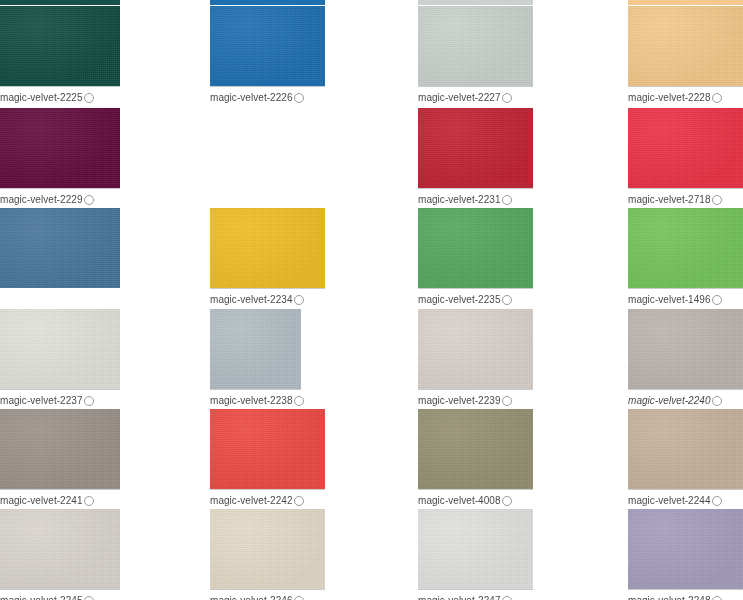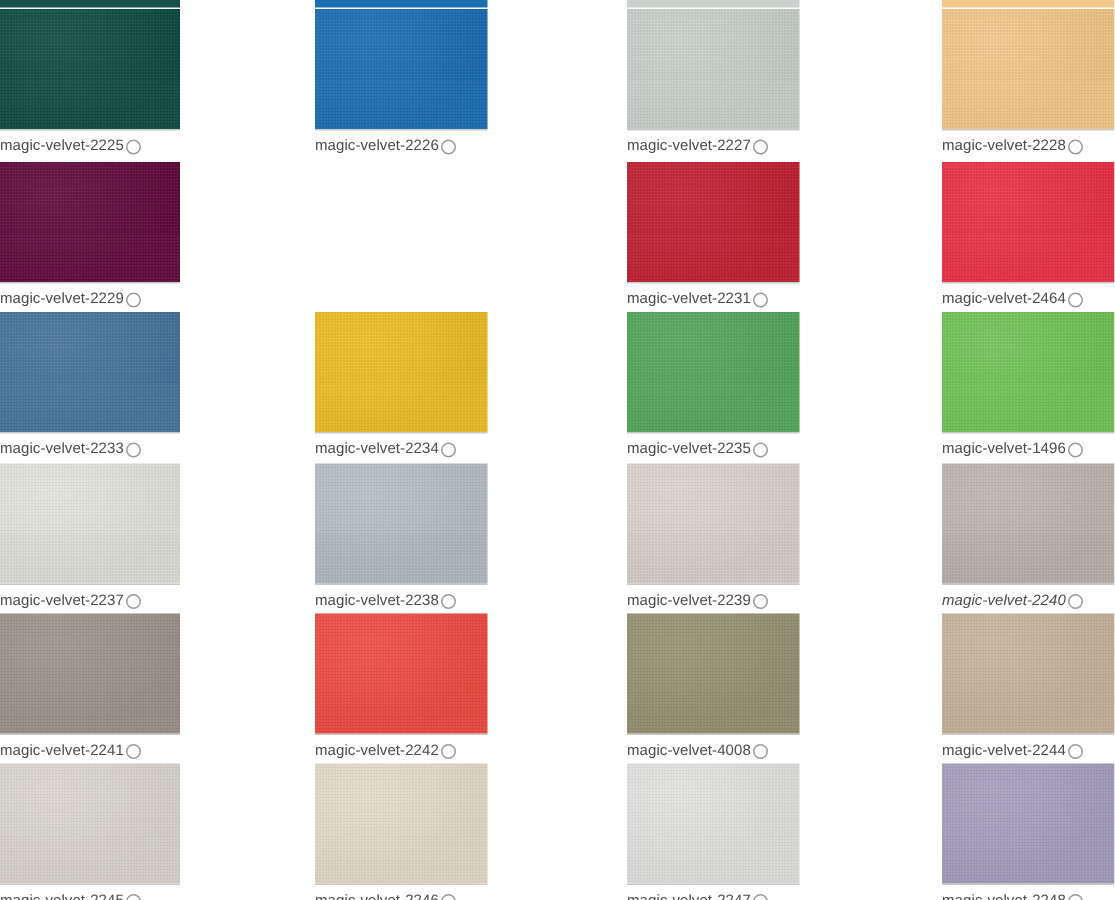--- a/index.html
+++ b/index.html
@@ -138,30 +138,26 @@
     <div class="swatch-cell" style="left: 418px; top: 108px; width: 115px;">
       <div class="swatch-color" title="magic-velvet-2231" style="height: 80px; background-color: rgb(196, 33, 51);"></div>
       <div class="swatch-caption" style="height: 15px;">
         <span class="swatch-label">magic-velvet-2231</span>
         <span class="swatch-radio"></span>
       </div>
     </div>
     <div class="swatch-cell" style="left: 628px; top: 108px; width: 115px;">
       <div class="swatch-color" title="magic-velvet-2232" style="height: 80px; background-color: rgb(238, 50, 70);"></div>
       <div class="swatch-caption" style="height: 15px;">
-        <span class="swatch-label">magic-velvet-2464</span>
+        <span class="swatch-label">magic-velvet-2718</span>
         <span class="swatch-radio"></span>
       </div>
     </div>
     <div class="swatch-cell" style="left: 0px; top: 208px; width: 120px;">
       <div class="swatch-color" title="magic-velvet-2233" style="height: 80px; background-color: rgb(71, 118, 158);"></div>
-      <div class="swatch-caption" style="height: 15px;">
-        <span class="swatch-label">magic-velvet-2233</span>
-        <span class="swatch-radio"></span>
-      </div>
     </div>
     <div class="swatch-cell" style="left: 210px; top: 208px; width: 115px;">
       <div class="swatch-color" title="magic-velvet-2234" style="height: 80px; background-color: rgb(241, 192, 36);"></div>
       <div class="swatch-caption" style="height: 15px;">
         <span class="swatch-label">magic-velvet-2234</span>
         <span class="swatch-radio"></span>
       </div>
     </div>
     <div class="swatch-cell" style="left: 418px; top: 208px; width: 115px;">
       <div class="swatch-color" title="magic-velvet-2235" style="height: 80px; background-color: rgb(85, 169, 94);"></div>
@@ -177,21 +173,21 @@
         <span class="swatch-radio"></span>
       </div>
     </div>
     <div class="swatch-cell" style="left: 0px; top: 309px; width: 120px;">
       <div class="swatch-color" title="magic-velvet-2237" style="height: 80px; background-color: rgb(227, 229, 220);"></div>
       <div class="swatch-caption" style="height: 15px;">
         <span class="swatch-label">magic-velvet-2237</span>
         <span class="swatch-radio"></span>
       </div>
     </div>
-    <div class="swatch-cell" style="left: 210px; top: 309px; width: 115px;">
+    <div class="swatch-cell" style="left: 210px; top: 309px; width: 91px;">
       <div class="swatch-color" title="magic-velvet-2238" style="height: 80px; background-color: rgb(180, 192, 198);"></div>
       <div class="swatch-caption" style="height: 15px;">
         <span class="swatch-label">magic-velvet-2238</span>
         <span class="swatch-radio"></span>
       </div>
     </div>
     <div class="swatch-cell" style="left: 418px; top: 309px; width: 115px;">
       <div class="swatch-color" title="magic-velvet-2239" style="height: 80px; background-color: rgb(220, 212, 206);"></div>
       <div class="swatch-caption" style="height: 15px;">
         <span class="swatch-label">magic-velvet-2239</span>

